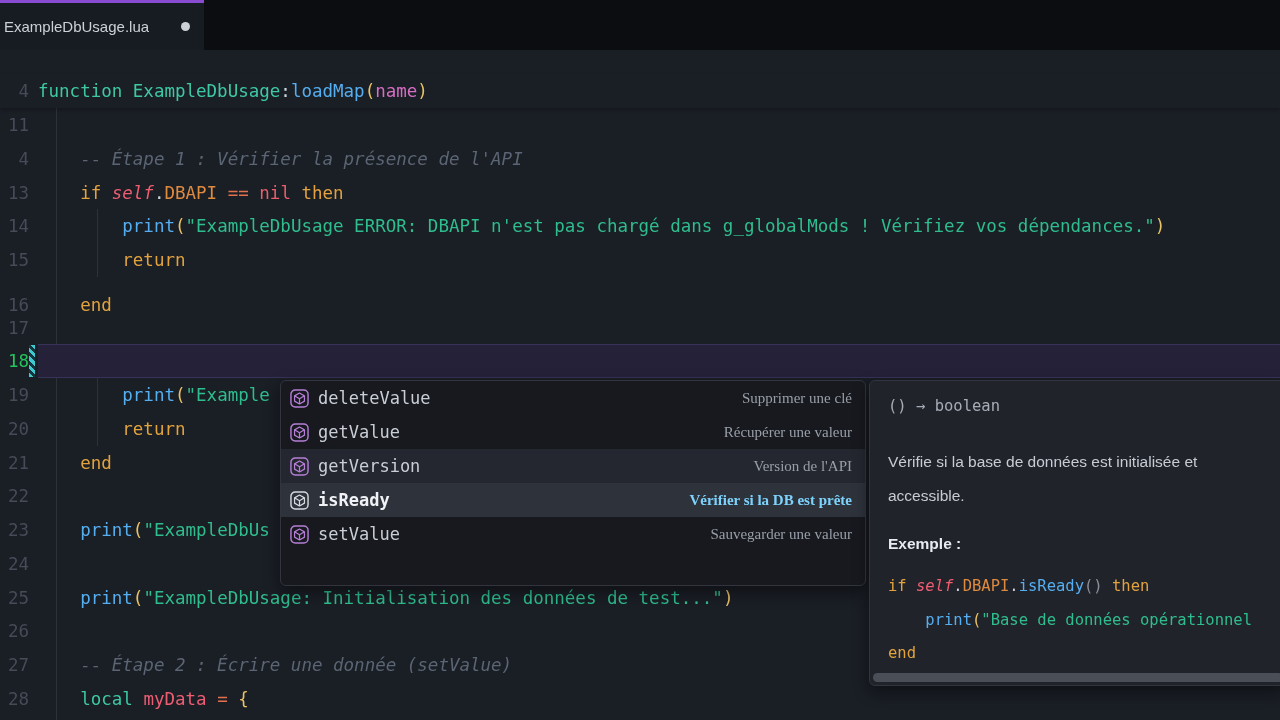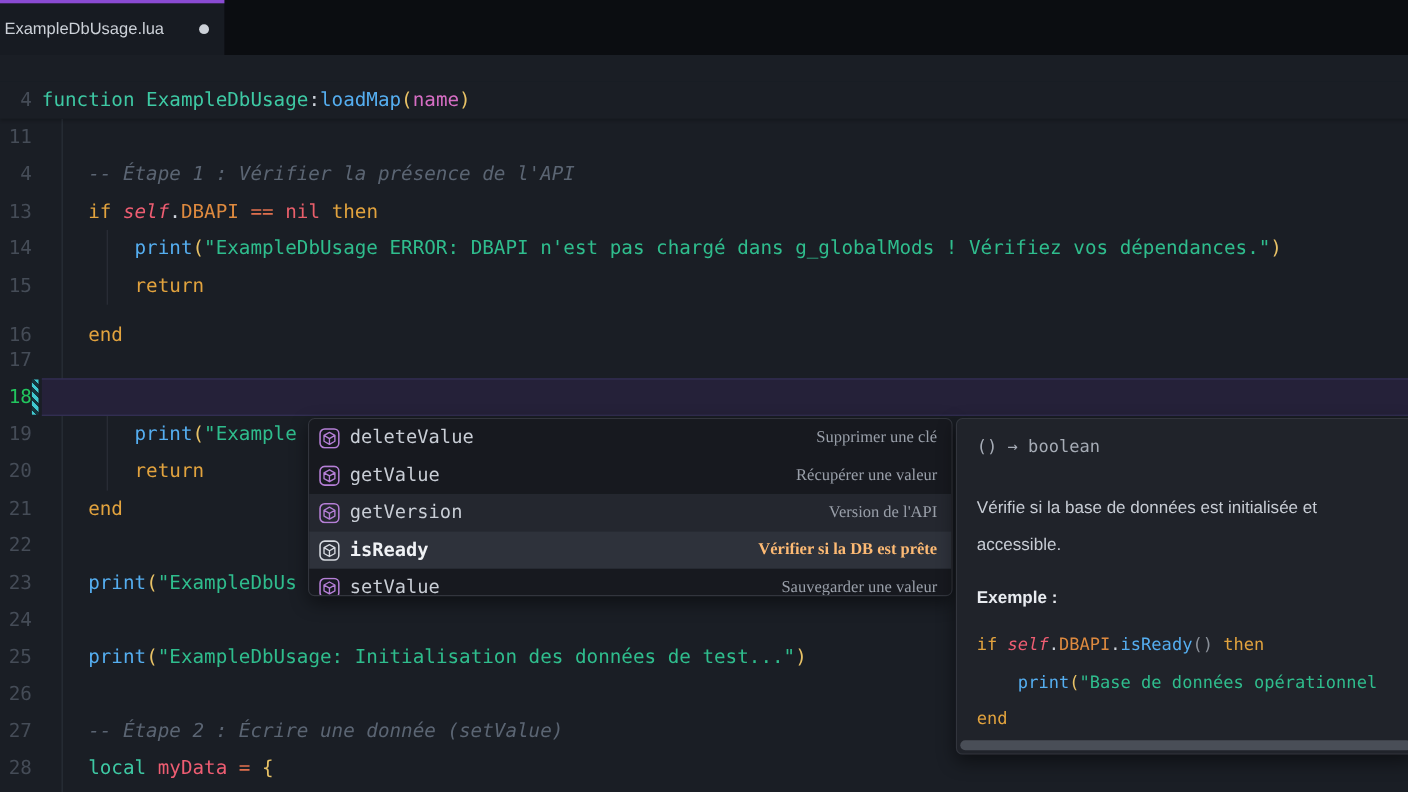--- a/index.html
+++ b/index.html
@@ -30,32 +30,32 @@
   .blame { color:#5c6370; margin-left:56px; font-size:17px; }
   .current-line-bg { position:absolute; left:38px; width:1242px; height:34px;
                      background:#252139; border-top:1px solid #37325a; border-bottom:1px solid #37325a; }
   .mod-indicator { position:absolute; left:29px; top:1px; width:6px; height:32px;
                    background:repeating-linear-gradient(45deg,#40c8d0 0 3px,#15343c 3px 6px); }
 
   #sticky { position:absolute; top:24px; left:0; width:1280px; height:34px; display:flex; align-items:center;
             background:#1a1e25; box-shadow:0 2px 3px rgba(0,0,0,0.2); z-index:2; }
 
   
-  #suggest { position:absolute; left:280px; top:380px; width:586px; height:162px; background:#17191f;
+  #suggest { position:absolute; left:280px; top:380px; width:586px; height:206px; background:#17191f;
              border:1px solid #32353d; border-radius:6px; overflow:hidden; z-index:10;
              box-shadow:0 6px 16px rgba(0,0,0,0.45); }
   .sg-row { height:34px; display:flex; align-items:center; padding:0 13px 0 9px; }
   .sg-row.hover { background:#24272f; }
   .sg-row.selected { background:#2e323b; }
   .sg-icon { width:19px; height:19px; margin-right:9px; flex-shrink:0; display:flex; }
   .sg-label { font-family:"DejaVu Sans Mono", monospace; font-size:17px; color:#c9ced6; white-space:nowrap; }
   .sg-row.selected .sg-label { color:#f0f2f5; font-weight:bold; }
   .sg-detail { font-family:Liberation Serif, serif; font-size:15px; color:#999fa9;
                margin-left:auto; white-space:nowrap; }
-  .sg-row.selected .sg-detail { color:#fdba74; font-weight:bold; }
+  .sg-row.selected .sg-detail { color:#7dd3fc; font-weight:bold; }
 
   
   #docs { position:absolute; left:869px; top:380px; width:416px; height:306px; background:#20232a;
           border:1px solid #32353d; border-radius:6px; z-index:10; padding:13px 0 0 18px;
           overflow:hidden; box-shadow:0 6px 16px rgba(0,0,0,0.45); }
   #docs-sig { font-family:"DejaVu Sans Mono", monospace; font-size:15.5px; color:#a6acb6; line-height:24px; }
   #docs-desc { margin-top:27px; font-size:15.5px; color:#c7ccd4; }
   #docs-desc div { line-height:34px; }
   #docs-example-label { margin-top:19px; font-size:15.5px; font-weight:bold; color:#e8ebf0; line-height:24px; }
   #docs-code { margin-top:14px; }

